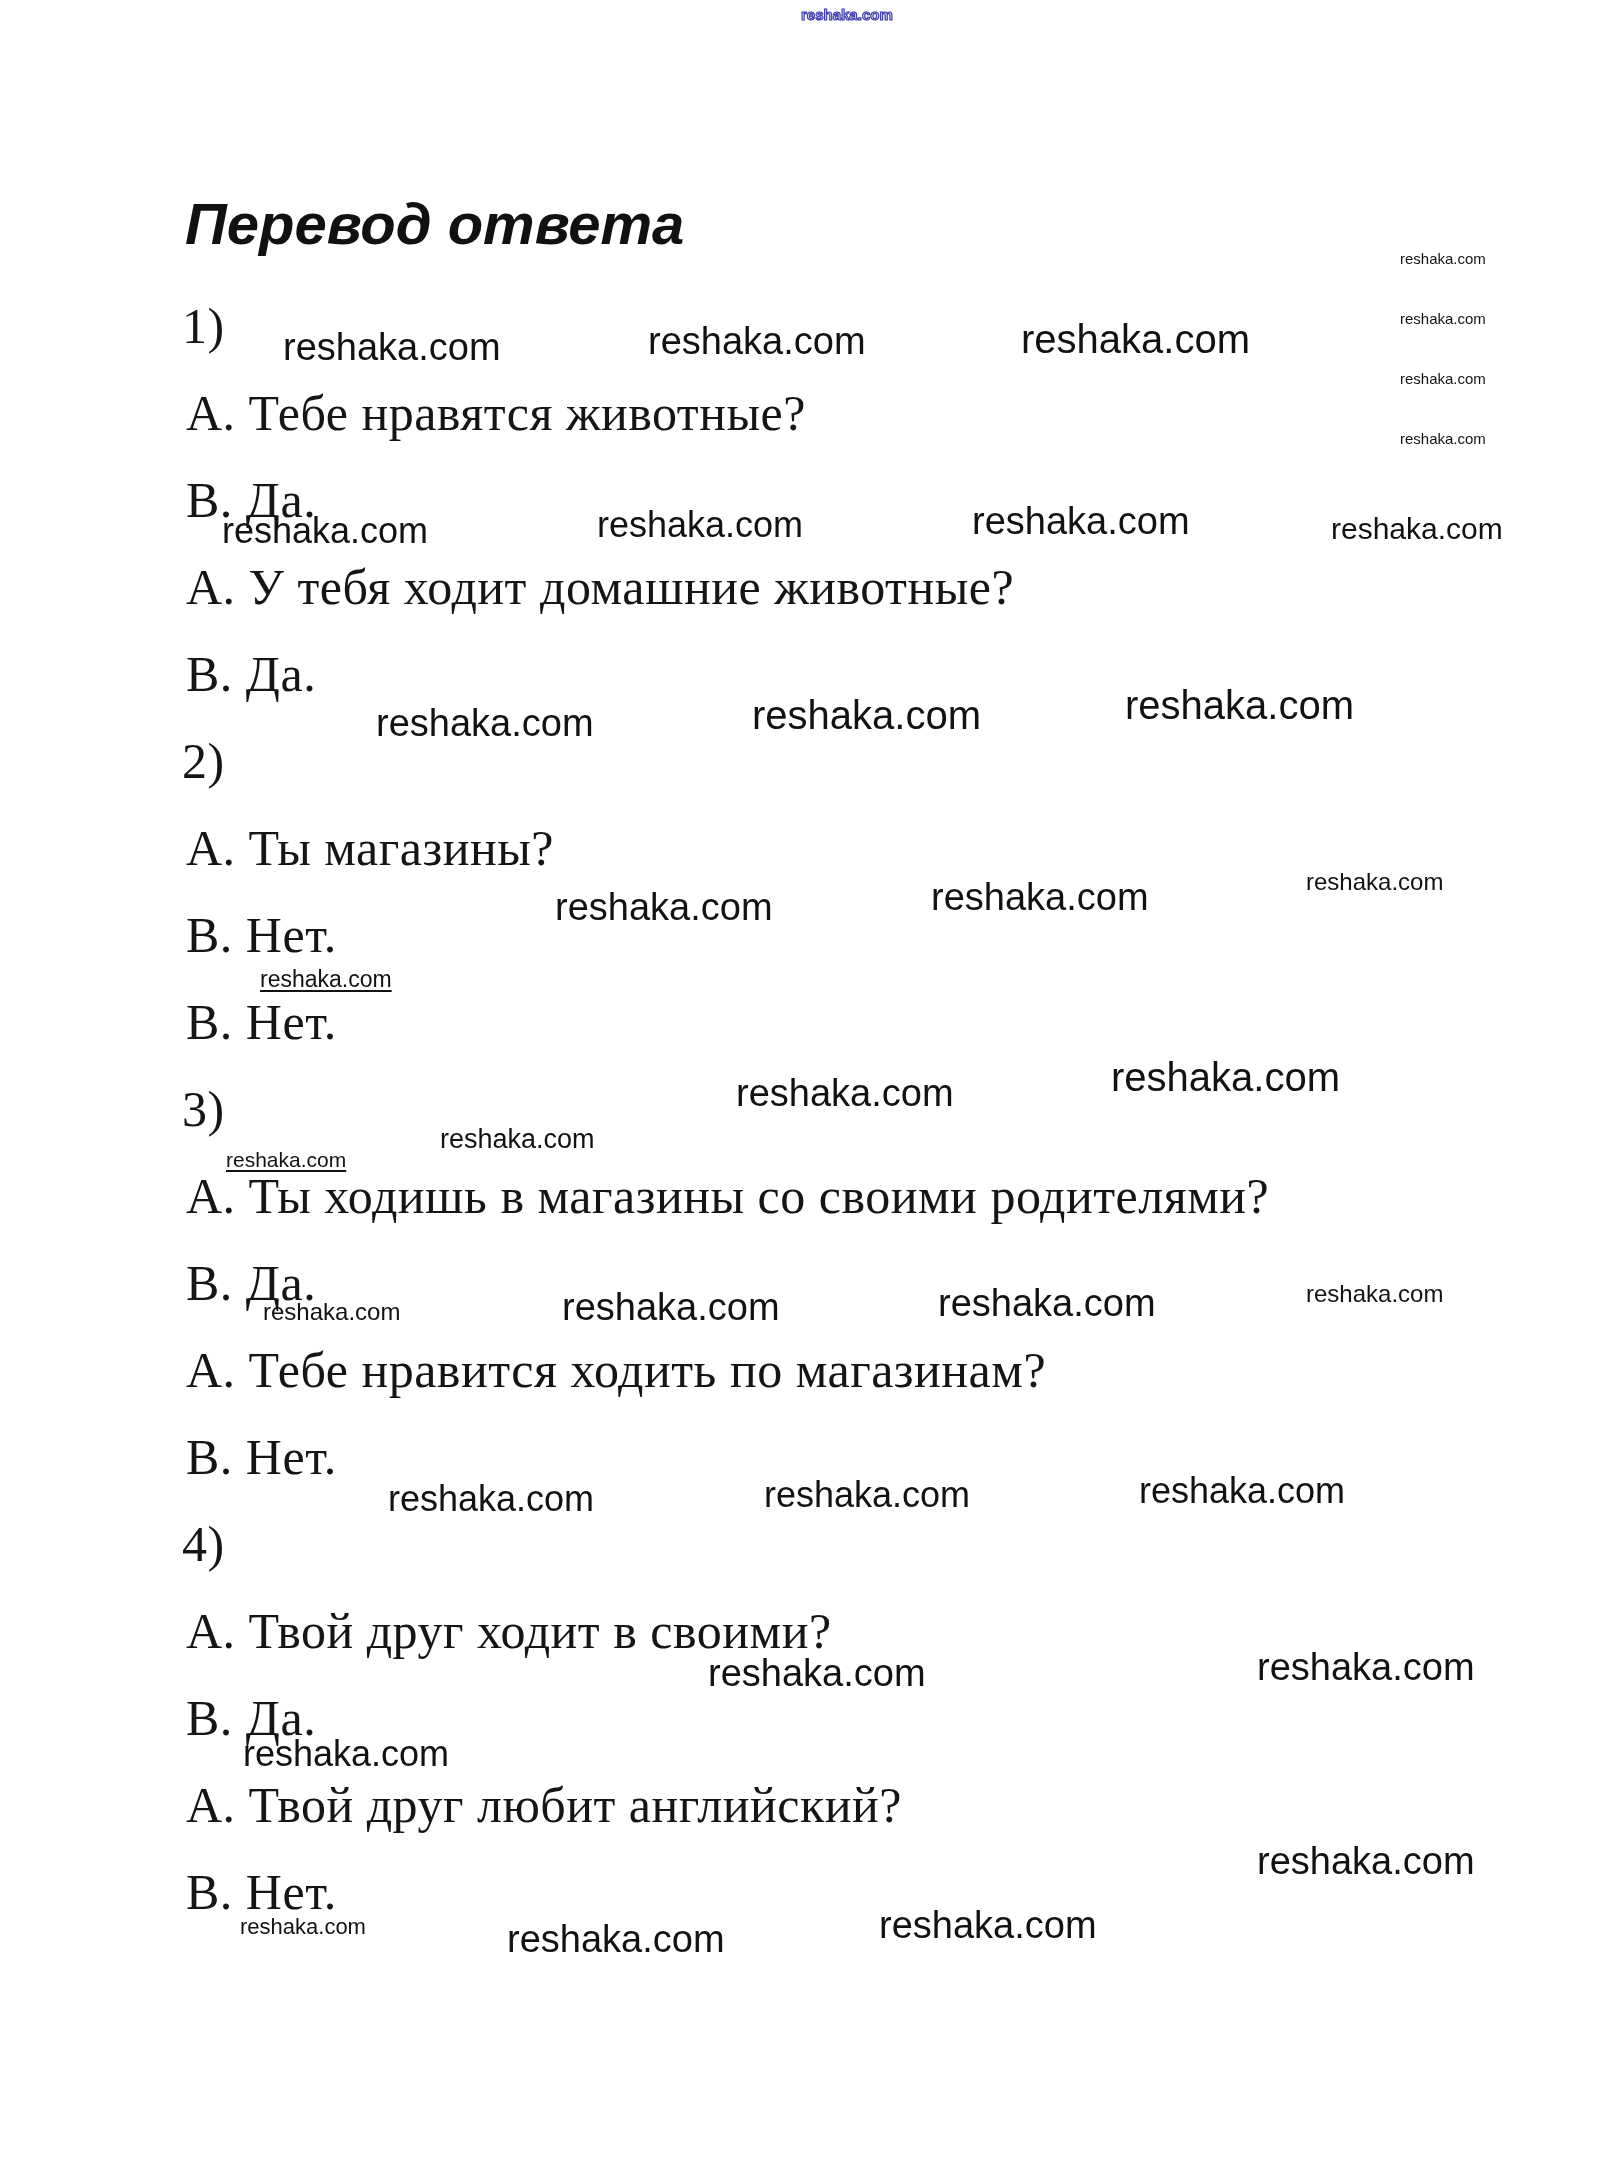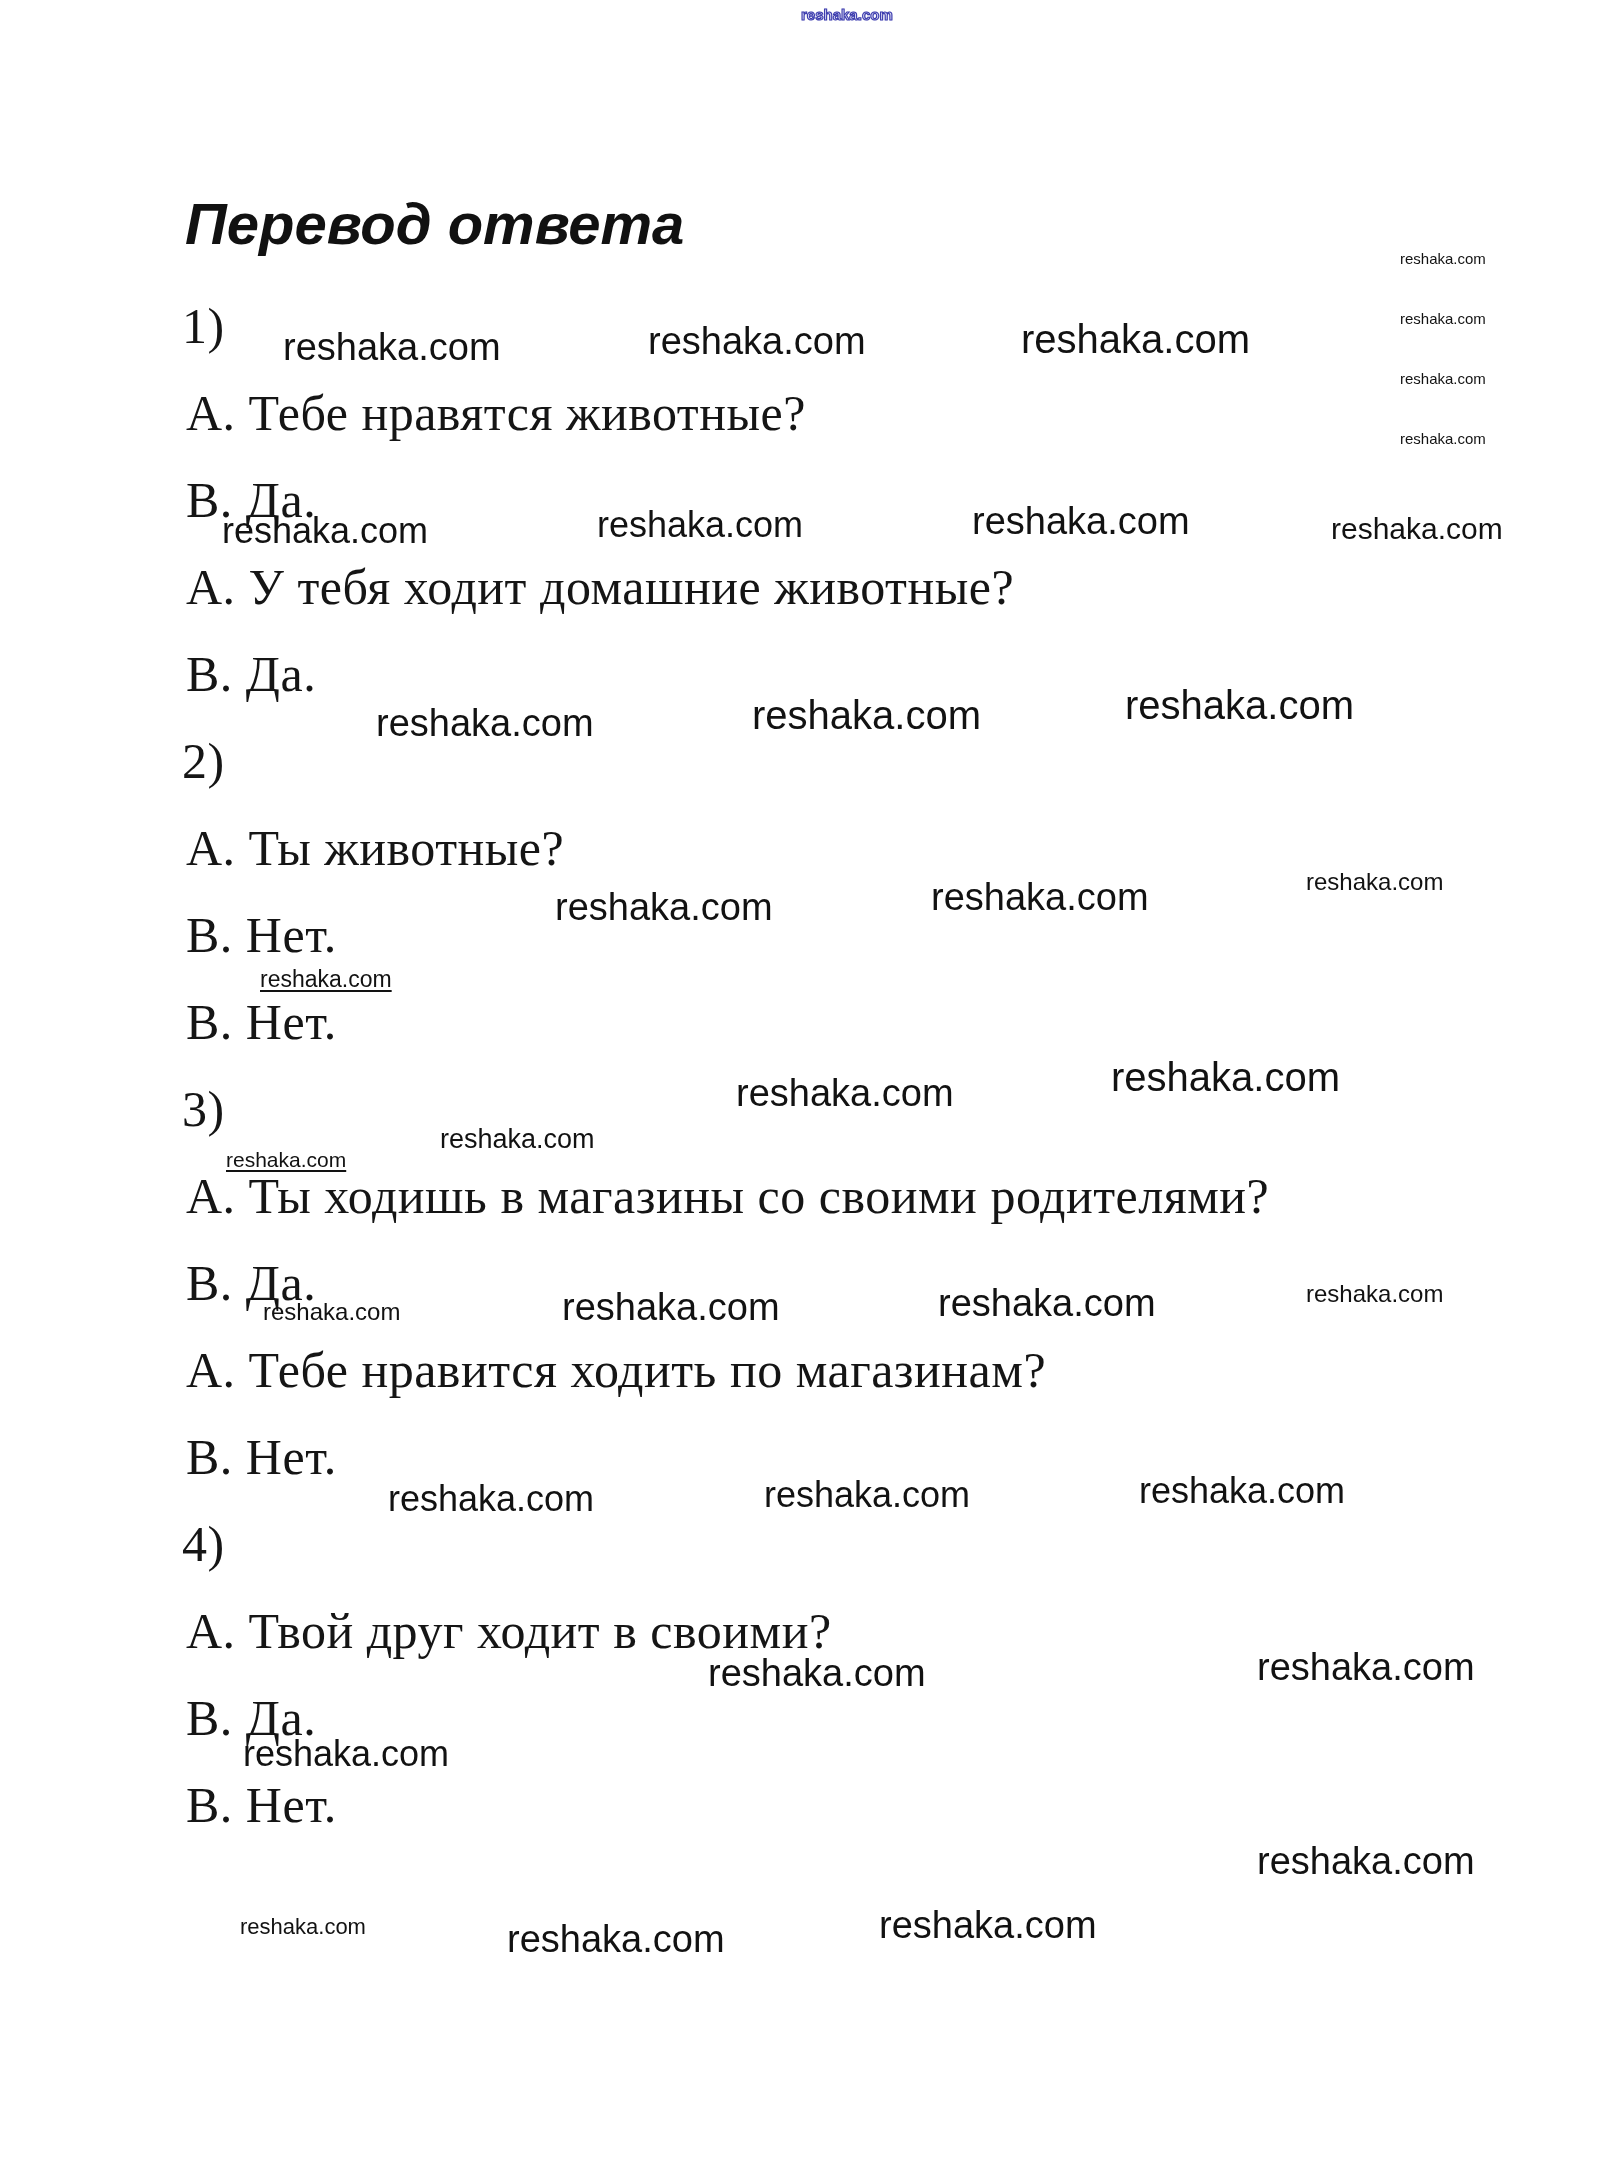--- a/index.html
+++ b/index.html
@@ -75,31 +75,32 @@
 
 <div class="doc-page">
   <h1 class="title">Перевод ответа</h1>
   <div id="lines">
       <div class="line num">1)</div>
       <div class="line">А. Тебе нравятся животные?</div>
       <div class="line">В. Да.</div>
       <div class="line">А. У тебя ходит домашние животные?</div>
       <div class="line">В. Да.</div>
       <div class="line num">2)</div>
-      <div class="line">А. Ты животные?</div>
+      <div class="line">А. Ты магазины?</div>
       <div class="line">В. Нет.</div>
       <div class="line">В. Нет.</div>
       <div class="line num">3)</div>
       <div class="line">А. Ты ходишь в магазины со своими родителями?</div>
       <div class="line">В. Да.</div>
       <div class="line">А. Тебе нравится ходить по магазинам?</div>
       <div class="line">В. Нет.</div>
       <div class="line num">4)</div>
       <div class="line">А. Твой друг ходит в своими?</div>
       <div class="line">В. Да.</div>
+      <div class="line">А. Твой друг любит английский?</div>
       <div class="line">В. Нет.</div>
     </div>
   <div id="watermarks">
       <span class="wm wm-outline" style="left: 753px; top: 6px; font-size: 15px;">reshaka.com</span>
       <span class="wm" style="left: 1352px; top: 250px; font-size: 15px;">reshaka.com</span>
       <span class="wm" style="left: 1352px; top: 310px; font-size: 15px;">reshaka.com</span>
       <span class="wm" style="left: 1352px; top: 370px; font-size: 15px;">reshaka.com</span>
       <span class="wm" style="left: 1352px; top: 430px; font-size: 15px;">reshaka.com</span>
       <span class="wm" style="left: 235px; top: 326px; font-size: 38px;">reshaka.com</span>
       <span class="wm" style="left: 600px; top: 320px; font-size: 38px;">reshaka.com</span>

